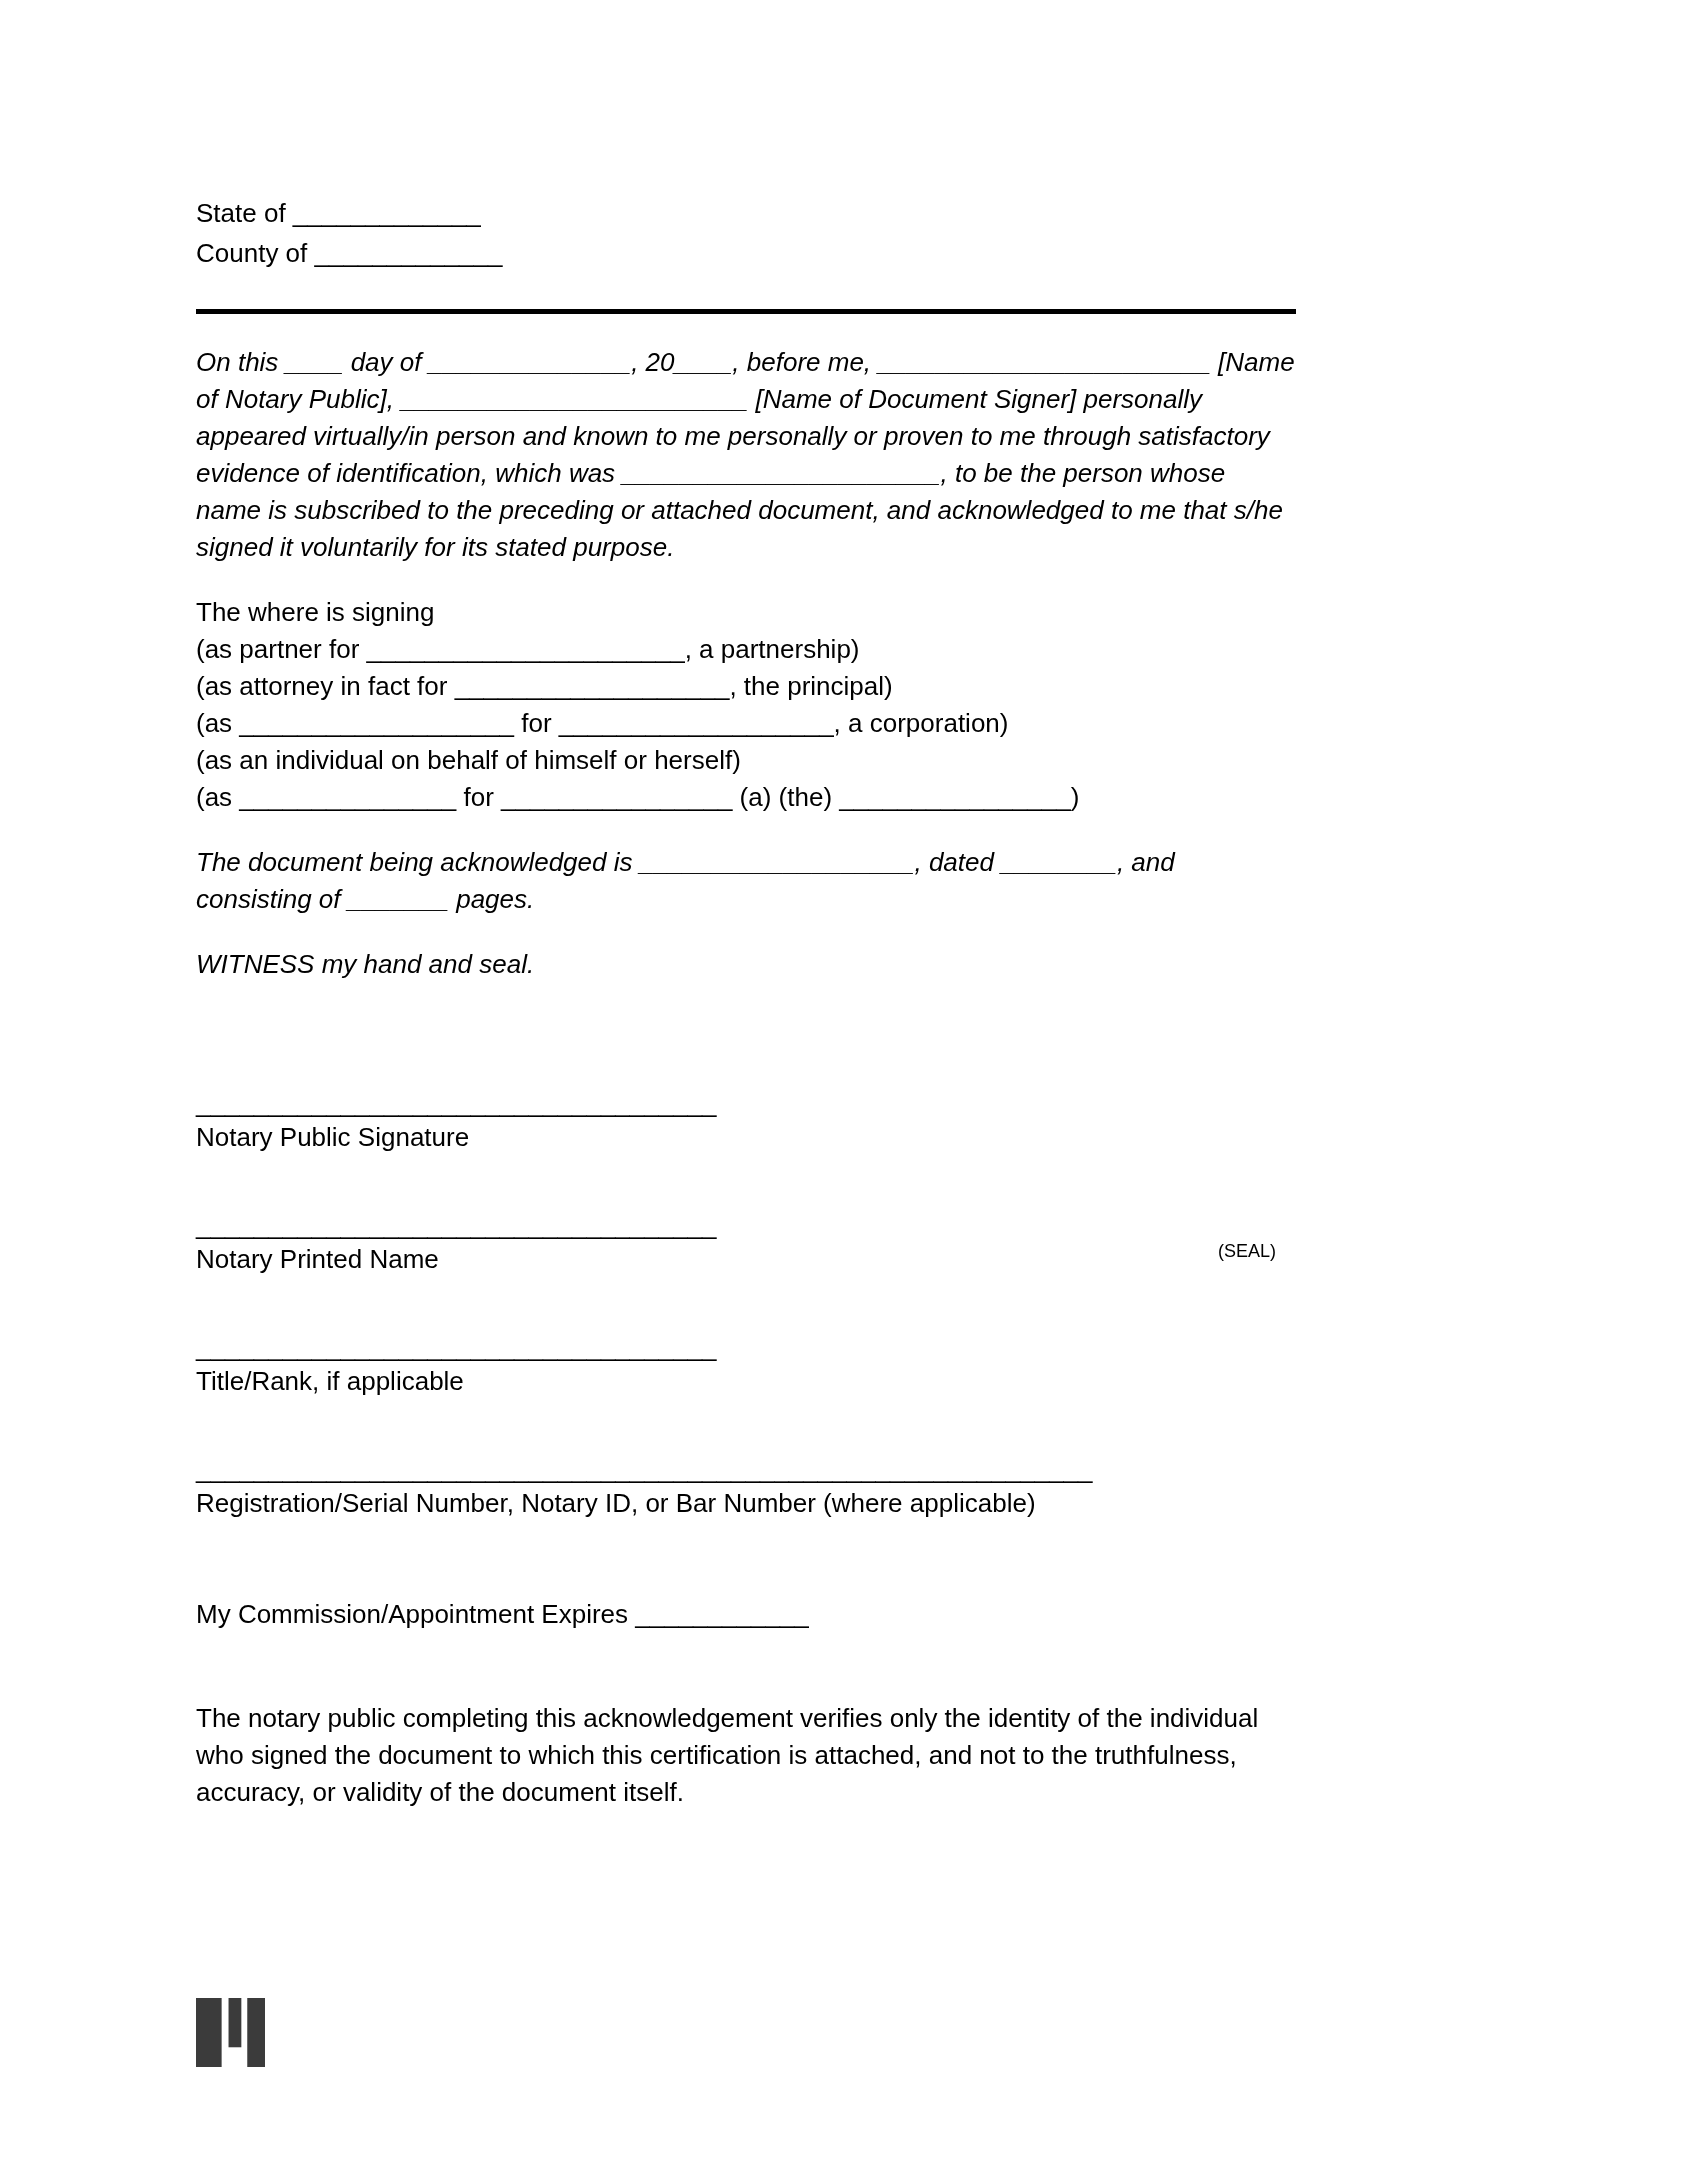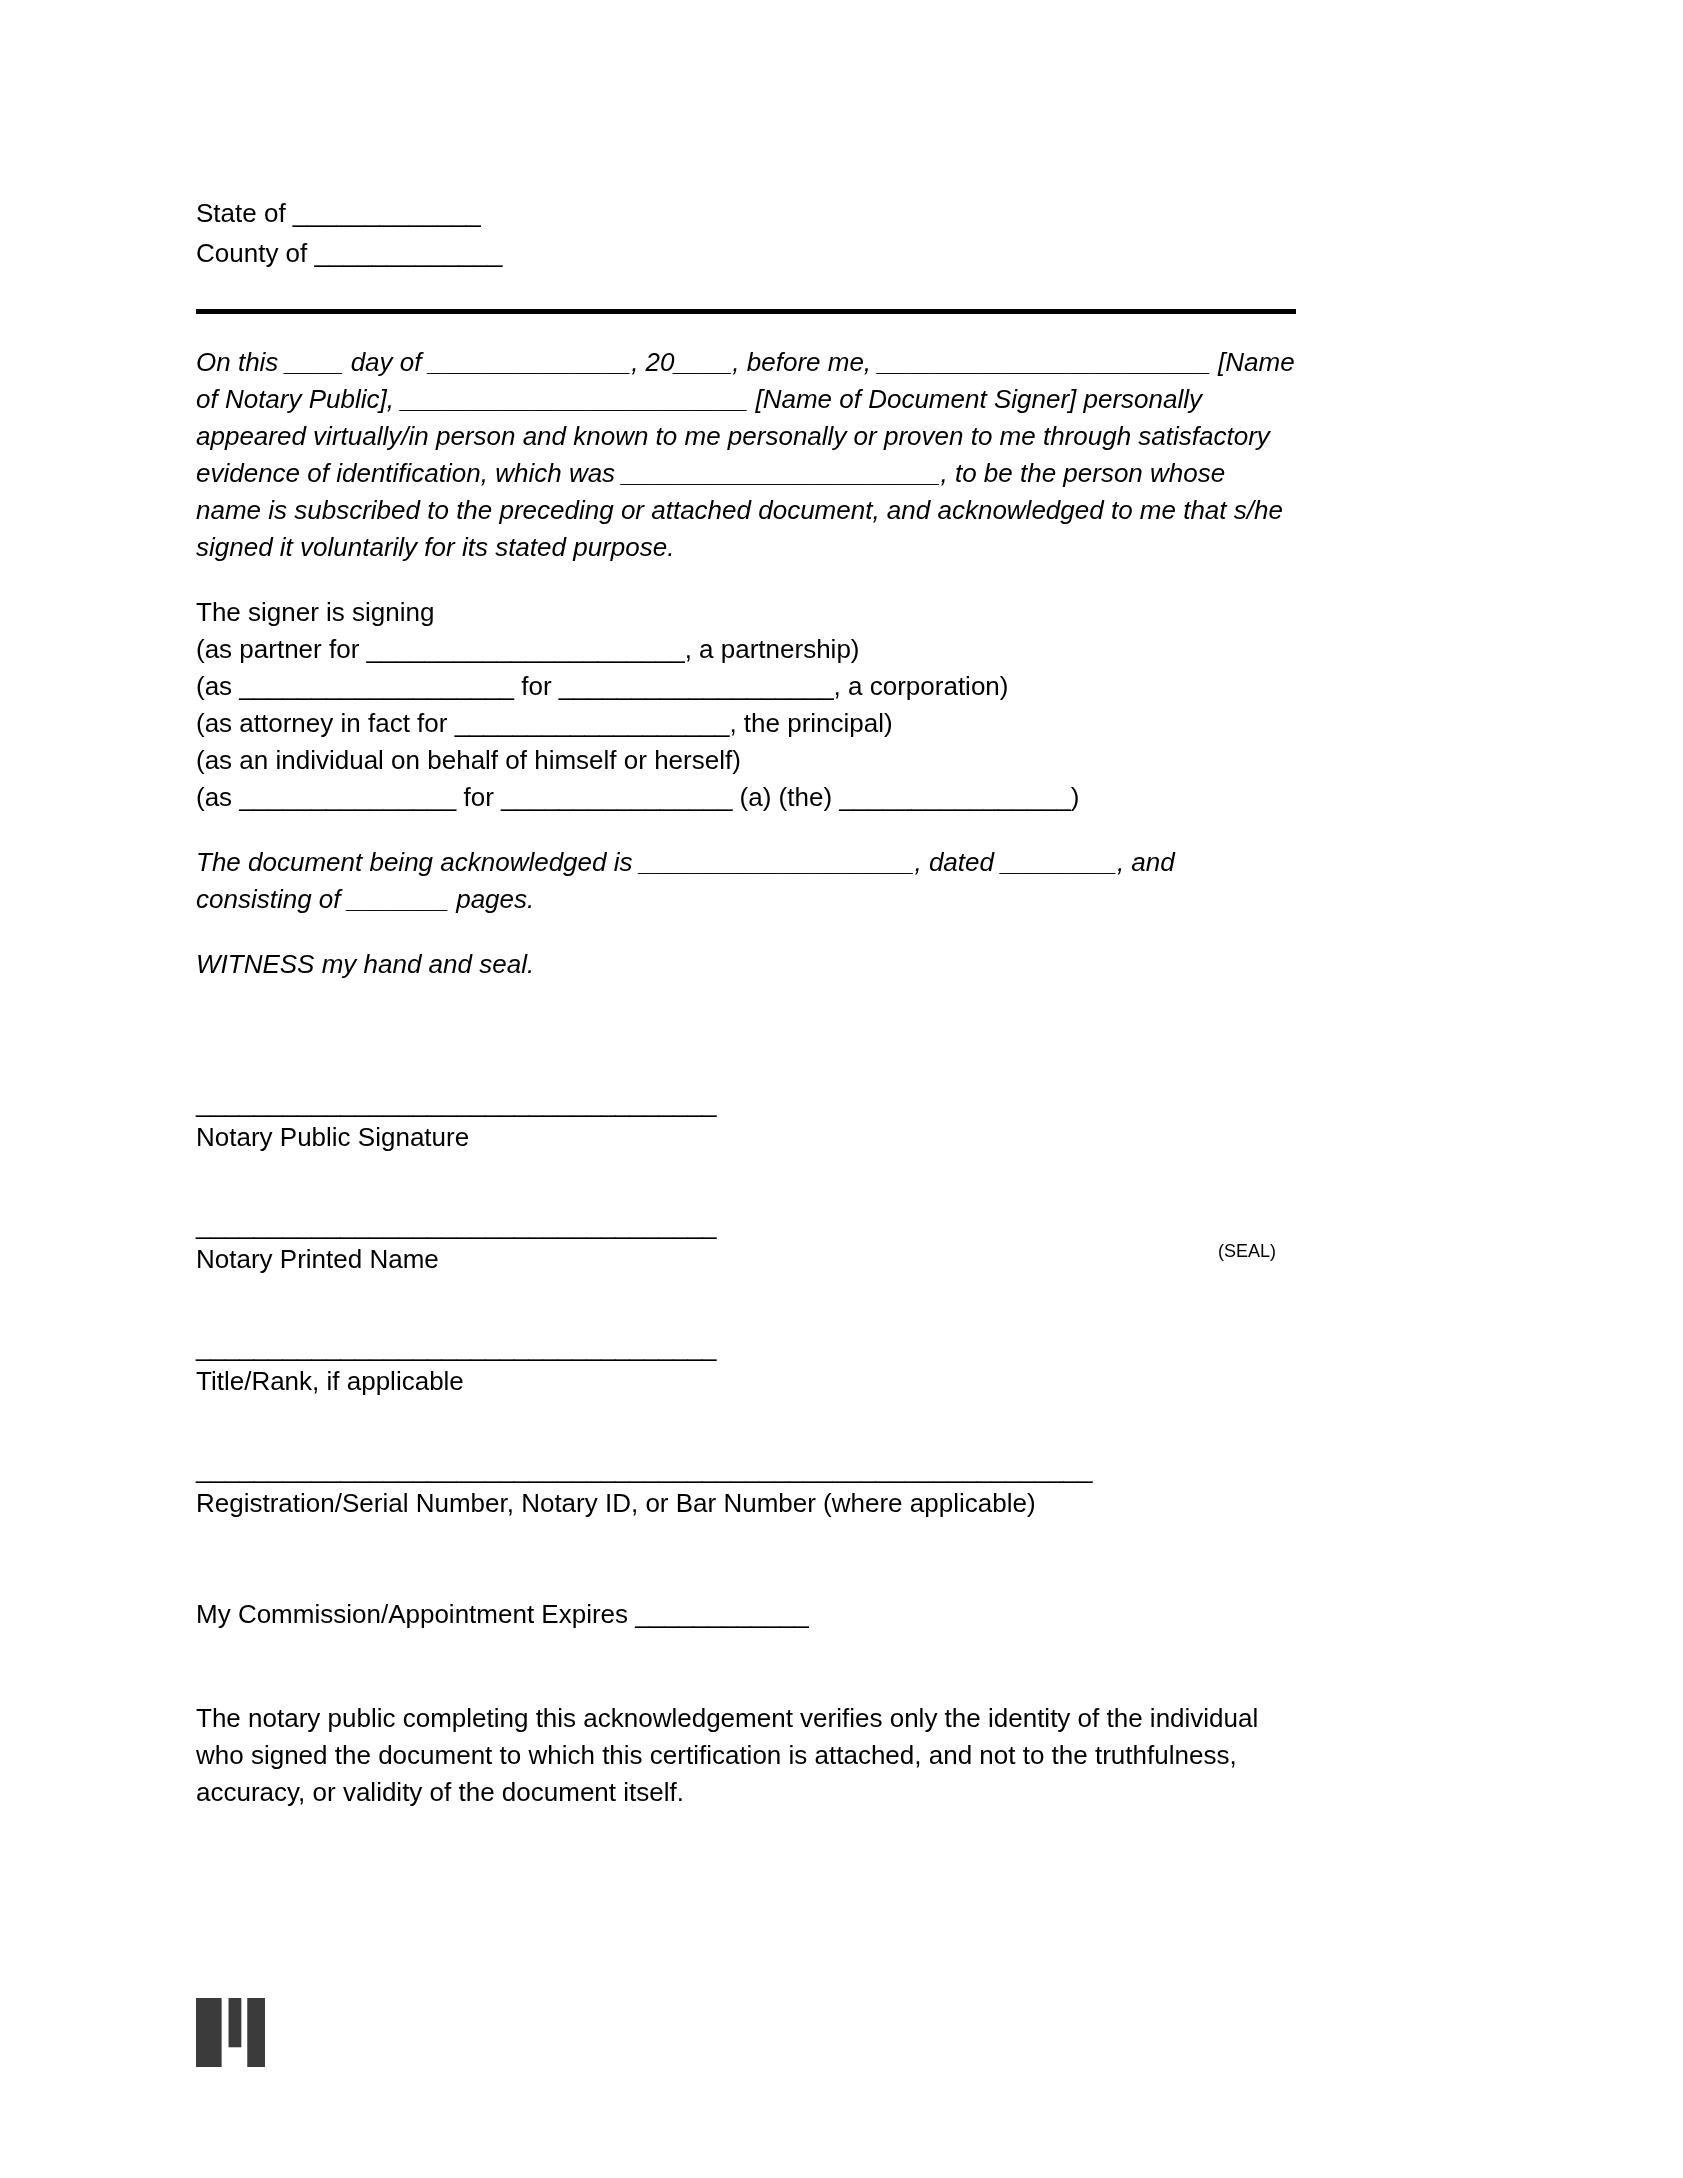--- a/index.html
+++ b/index.html
@@ -117,24 +117,24 @@
   <div class="header-lines">
     <div>State of _____________</div>
     <div>County of _____________</div>
   </div>
 
   <hr class="title-rule">
 
   <p class="body-text">On this ____ day of ______________, 20____, before me, _______________________ [Name of Notary Public], ________________________ [Name of Document Signer] personally appeared virtually/in person and known to me personally or proven to me through satisfactory evidence of identification, which was ______________________, to be the person whose name is subscribed to the preceding or attached document, and acknowledged to me that s/he signed it voluntarily for its stated purpose.</p>
 
   <div class="block">
-    <div>The signer is signing</div>
+    <div>The where is signing</div>
     <div>(as partner for ______________________, a partnership)</div>
+    <div>(as attorney in fact for ___________________, the principal)</div>
     <div>(as ___________________ for ___________________, a corporation)</div>
-    <div>(as attorney in fact for ___________________, the principal)</div>
     <div>(as an individual on behalf of himself or herself)</div>
     <div>(as _______________ for ________________ (a) (the) ________________)</div>
   </div>
 
   <p class="body-text">The document being acknowledged is ___________________, dated ________, and consisting of _______ pages.</p>
 
 
   <p class="body-text">WITNESS my hand and seal.</p>
 
   <div class="spacer-lg"></div>

